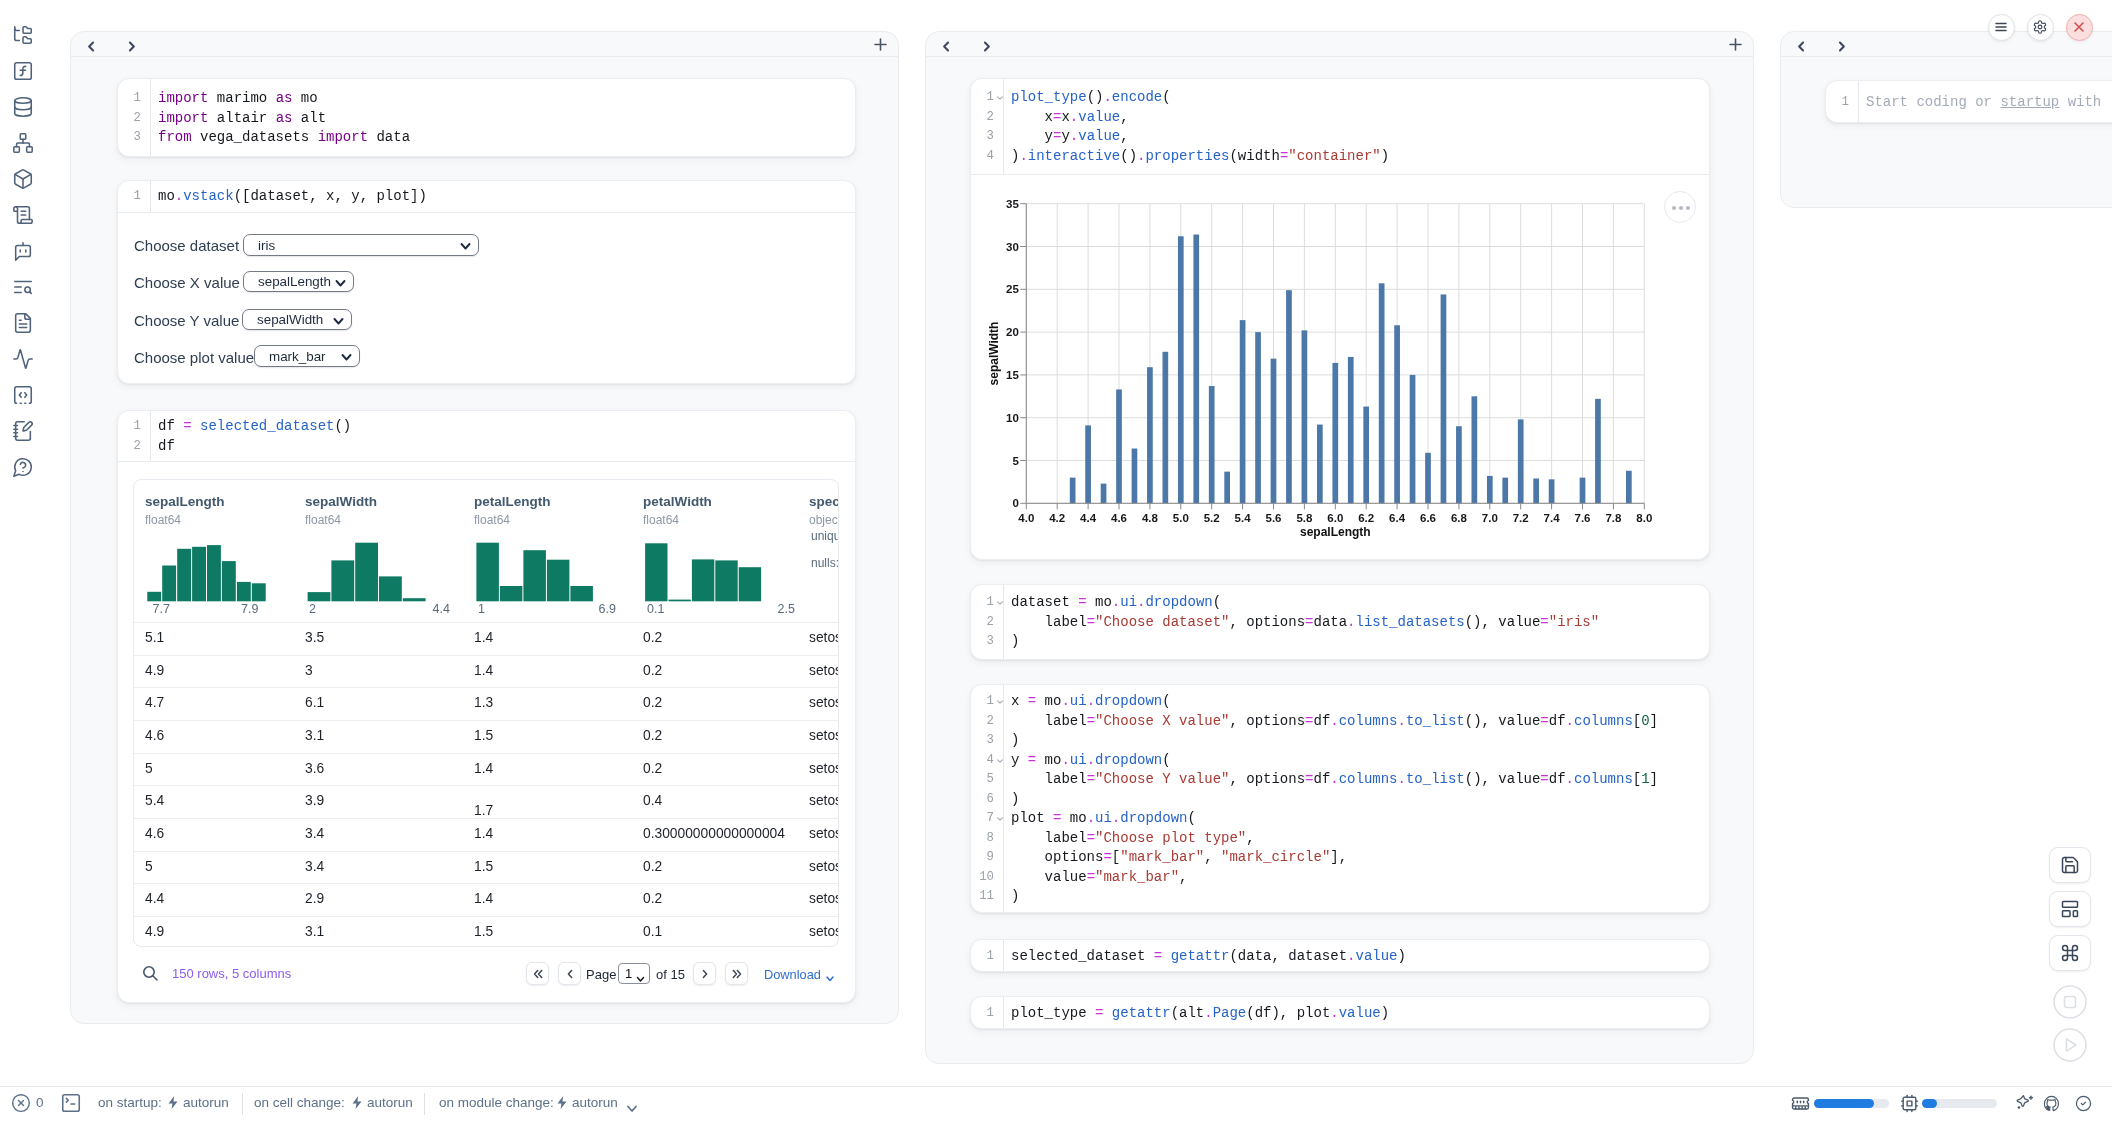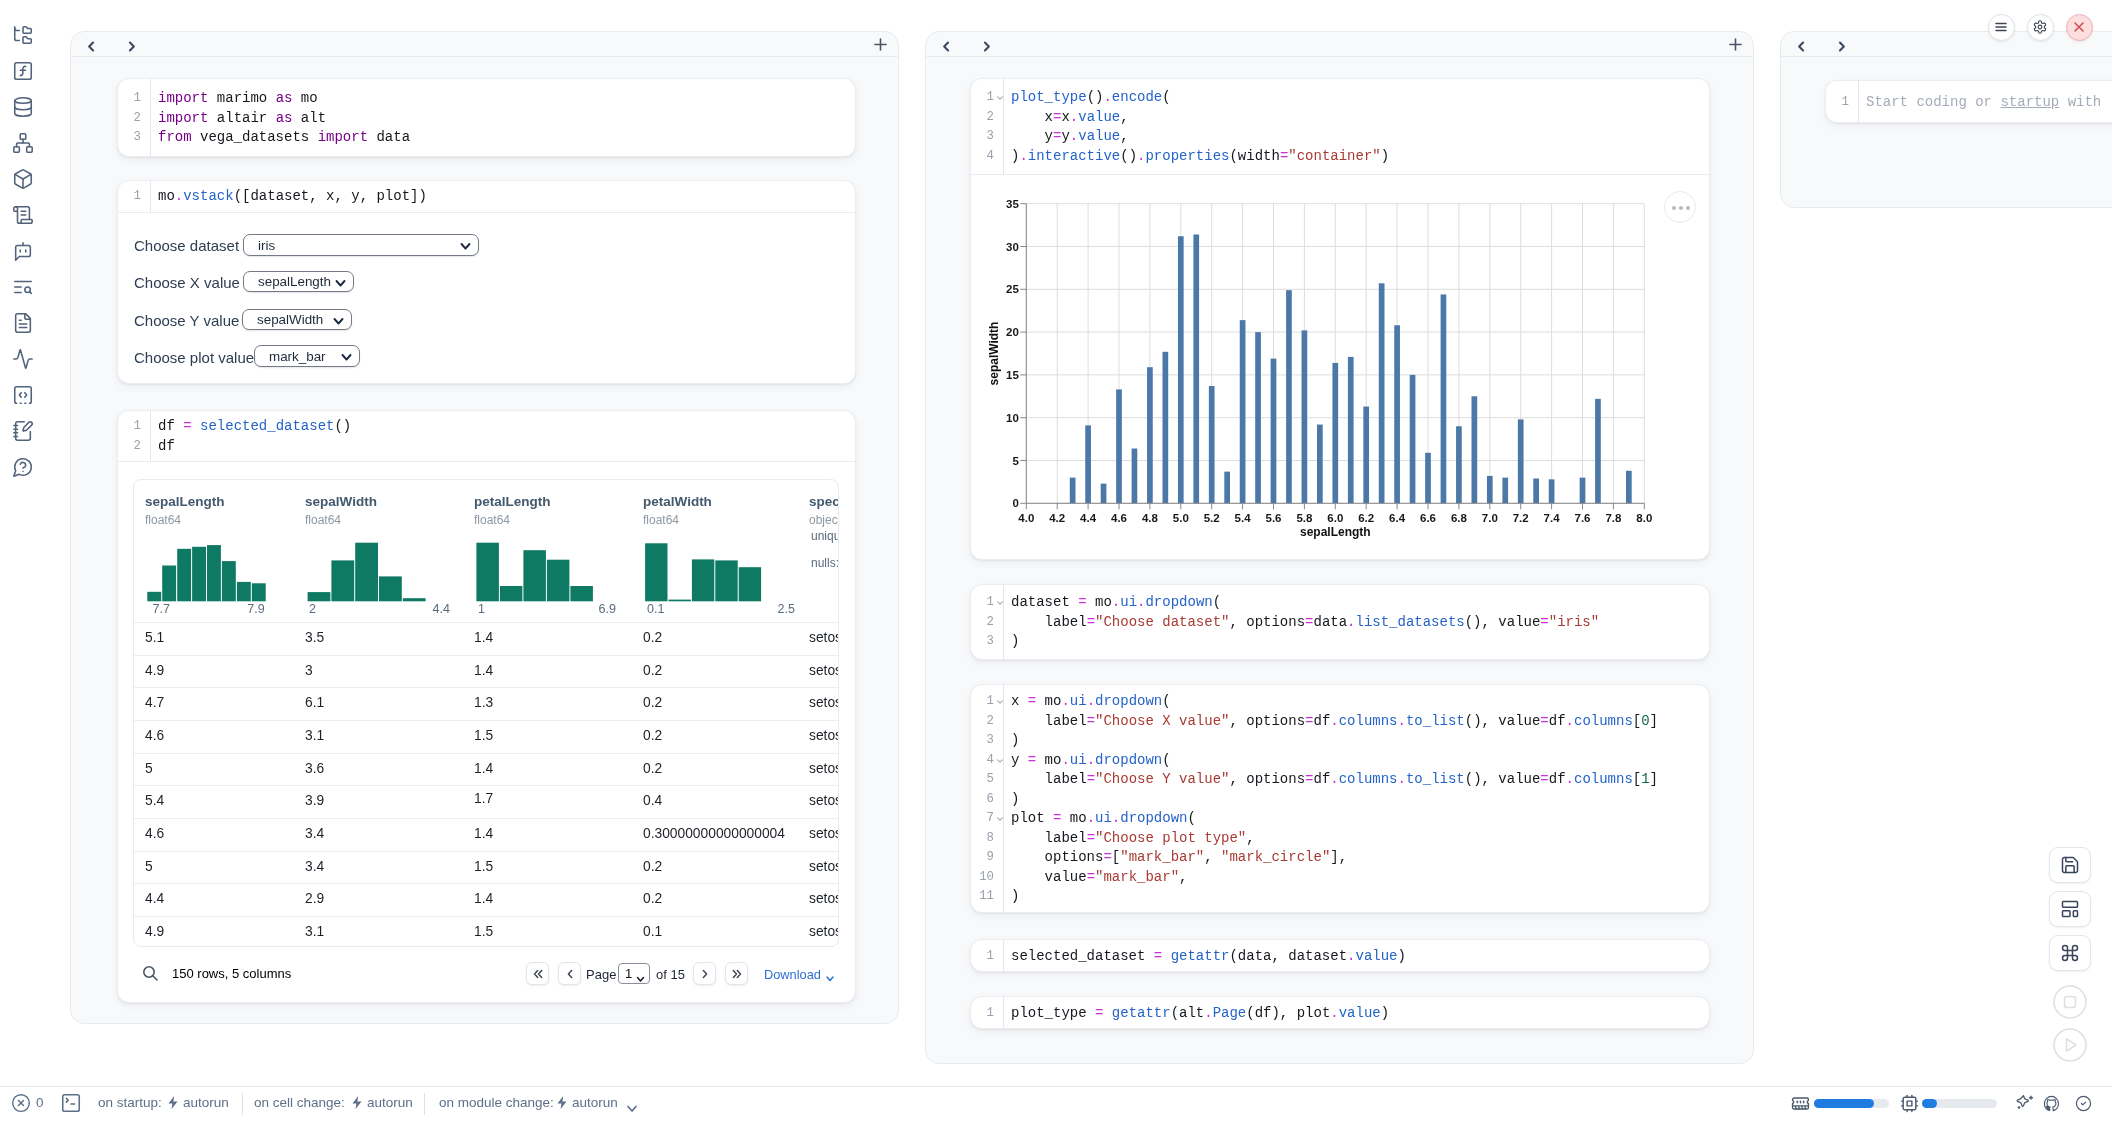--- a/index.html
+++ b/index.html
@@ -230,21 +230,21 @@
         <rect x="389.4" y="70.2" width="22.5" height="51.1" fill="#0e7a63"></rect>
         <rect x="412.9" y="79.7" width="22.5" height="41.6" fill="#0e7a63"></rect>
         <rect x="436.4" y="106.0" width="22.5" height="15.3" fill="#0e7a63"></rect>
         <rect x="511.1" y="63.3" width="22.4" height="58.0" fill="#0e7a63"></rect>
         <rect x="534.5" y="119.6" width="22.4" height="1.7" fill="#0e7a63"></rect>
         <rect x="557.9" y="79.4" width="22.4" height="41.9" fill="#0e7a63"></rect>
         <rect x="581.3" y="80.4" width="22.4" height="40.9" fill="#0e7a63"></rect>
         <rect x="604.7" y="87.2" width="22.4" height="34.1" fill="#0e7a63"></rect>
       </svg>
       <div class="mm" style="left:18.5px;top:122px">7.7</div>
-      <div class="mm" style="left:107px;top:122px;width:30px;text-align:center">7.9</div>
+      <div class="mm" style="left:107px;top:122px;width:30px;text-align:left">7.9</div>
       <div class="mm" style="left:175px;top:122px">2</div>
       <div class="mm" style="left:286px;top:122px;width:30px;text-align:right">4.4</div>
       <div class="mm" style="left:344px;top:122px">1</div>
       <div class="mm" style="left:452px;top:122px;width:30px;text-align:right">6.9</div>
       <div class="mm" style="left:513px;top:122px">0.1</div>
       <div class="mm" style="left:631px;top:122px;width:30px;text-align:right">2.5</div>
       <div class="rowline" style="top:142.0px"></div>
       <div class="tv" style="left:11px;top:150.0px">5.1</div>
       <div class="tv" style="left:171px;top:150.0px">3.5</div>
       <div class="tv" style="left:340px;top:150.0px">1.4</div>
@@ -270,21 +270,21 @@
       <div class="tv" style="left:675px;top:247.9px">setosa</div>
       <div class="rowline" style="top:272.6px"></div>
       <div class="tv" style="left:11px;top:280.6px">5</div>
       <div class="tv" style="left:171px;top:280.6px">3.6</div>
       <div class="tv" style="left:340px;top:280.6px">1.4</div>
       <div class="tv" style="left:509px;top:280.6px">0.2</div>
       <div class="tv" style="left:675px;top:280.6px">setosa</div>
       <div class="rowline" style="top:305.2px"></div>
       <div class="tv" style="left:11px;top:313.2px">5.4</div>
       <div class="tv" style="left:171px;top:313.2px">3.9</div>
-      <div class="tv" style="left:340px;top:311px">1.7</div>
+      <div class="tv" style="left:340px;top:323px">1.7</div>
       <div class="tv" style="left:509px;top:313.2px">0.4</div>
       <div class="tv" style="left:675px;top:313.2px">setosa</div>
       <div class="rowline" style="top:337.9px"></div>
       <div class="tv" style="left:11px;top:345.9px">4.6</div>
       <div class="tv" style="left:171px;top:345.9px">3.4</div>
       <div class="tv" style="left:340px;top:345.9px">1.4</div>
       <div class="tv" style="left:509px;top:345.9px">0.30000000000000004</div>
       <div class="tv" style="left:675px;top:345.9px">setosa</div>
       <div class="rowline" style="top:370.5px"></div>
       <div class="tv" style="left:11px;top:378.5px">5</div>
@@ -302,21 +302,21 @@
       <div class="tv" style="left:11px;top:443.8px">4.9</div>
       <div class="tv" style="left:171px;top:443.8px">3.1</div>
       <div class="tv" style="left:340px;top:443.8px">1.5</div>
       <div class="tv" style="left:509px;top:443.8px">0.1</div>
       <div class="tv" style="left:675px;top:443.8px">setosa</div>
     </div>
     <div class="abs" style="left:24px;top:553.5px"><svg width="17" height="17" viewBox="0 0 17 17" fill="none">
         <circle cx="7" cy="7" r="5.2" stroke="#475569" stroke-width="1.6"></circle>
         <path d="M11 11 L15 15" stroke="#475569" stroke-width="1.6" stroke-linecap="round"></path>
       </svg></div>
-    <div class="abs" style="left:54px;top:555px;font-size:13px;color:#000000">150 rows, 5 columns</div>
+    <div class="abs" style="left:54px;top:555px;font-size:13px;color:#8b5cf6">150 rows, 5 columns</div>
     <div class="pgbtn" style="left:408px;top:551px">
       <svg width="13" height="12" viewBox="0 0 13 12" fill="none">
         <path d="M6.2 2.6 L3 6 L6.2 9.4 M10.2 2.6 L7 6 L10.2 9.4" stroke="#3d4654" stroke-width="1.5" stroke-linecap="round" stroke-linejoin="round"></path>
       </svg>
     </div>
     <div class="pgbtn" style="left:440px;top:551px">
       <svg width="12" height="12" viewBox="0 0 12 12" fill="none">
         <path d="M7.6 2.6 L4.4 6 L7.6 9.4" stroke="#3d4654" stroke-width="1.5" stroke-linecap="round" stroke-linejoin="round"></path>
       </svg>
     </div>

